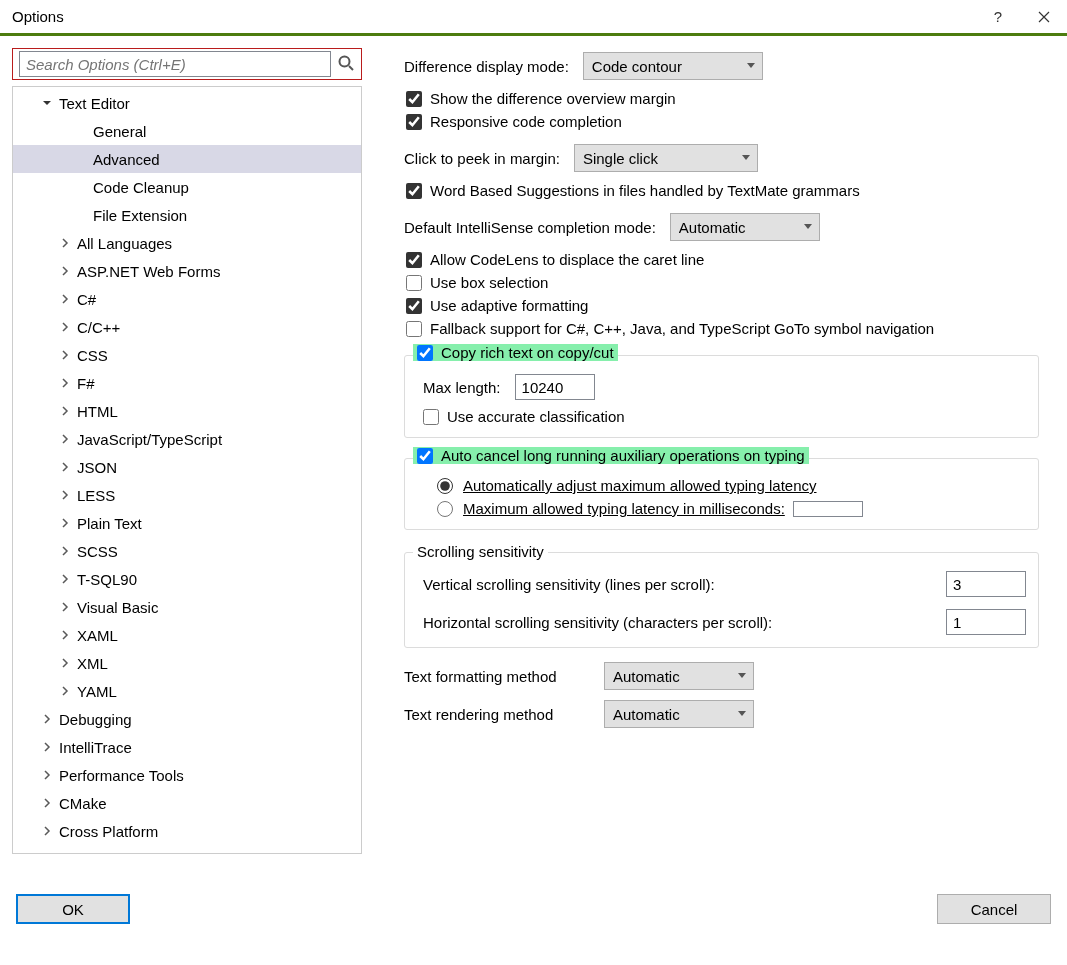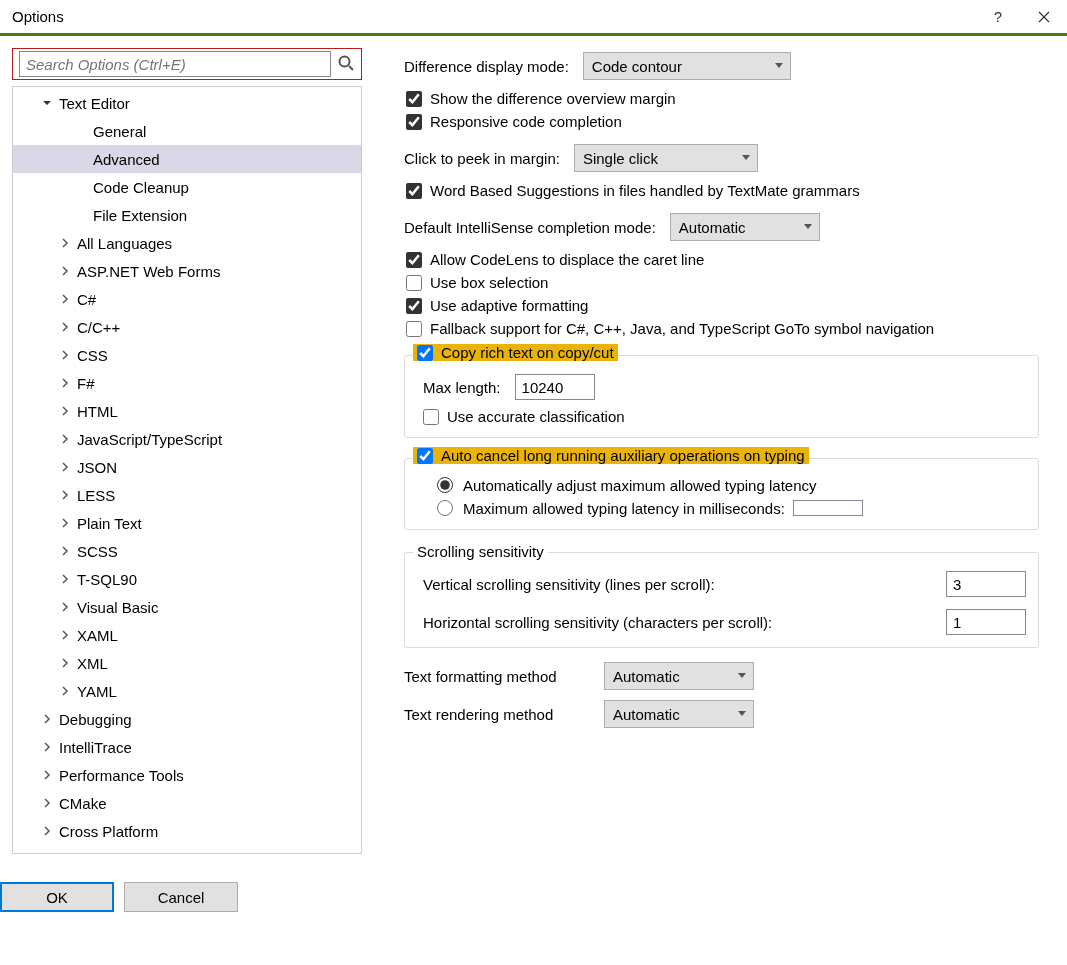--- a/index.html
+++ b/index.html
@@ -29,27 +29,27 @@
 .row { display: flex; align-items: center; margin-bottom: 10px; }
 .lbl-text { margin-right: 14px; }
 select { height: 28px; border: 1px solid #adadad; background: #e1e1e1; padding: 0 22px 0 8px; appearance: none; -webkit-appearance: none; position: relative; }
 .selwrap { position: relative; display: inline-block; }
 .selwrap::after { content: ""; position: absolute; right: 8px; top: 11px; width: 0; height: 0; border-left: 4px solid transparent; border-right: 4px solid transparent; border-top: 5px solid #555; pointer-events: none; }
 .chk { display: flex; align-items: center; margin-bottom: 6px; }
 .chk input { margin: 0 8px 0 0; width: 16px; height: 16px; accent-color: #333; }
 input[type=text] { border: 1px solid #828790; height: 26px; padding: 0 6px; }
 .group { border: 1px solid #dcdcdc; border-radius: 3px; padding: 8px 12px 12px 12px; margin-bottom: 14px; position: relative; }
 .group-title { position: absolute; top: -10px; left: 8px; background: #fff; padding: 0 4px; }
-.chk-title { position: absolute; top: -12px; left: 8px; background: #eab308; padding: 0 4px; display: flex; align-items: center; }
+.chk-title { position: absolute; top: -12px; left: 8px; background: #86efac; padding: 0 4px; display: flex; align-items: center; }
 .chk-title input { margin: 0 8px 0 0; width: 16px; height: 16px; }
 .group-body { margin-top: 10px; }
-.radio { display: flex; align-items: flex-start; margin-bottom: 6px; padding-left: 20px; }
+.radio { display: flex; align-items: flex-end; margin-bottom: 6px; padding-left: 20px; text-decoration: underline; }
 .radio input { margin: 0 10px 0 0; width: 16px; height: 16px; accent-color: #333; }
 .radio .numbox { margin-left: 8px; }
-.footer { display: flex; justify-content: flex-start; padding: 0 0; gap: 10px; margin-top: 16px; }
+.footer { display: flex; justify-content: space-between; padding: 0 16px; gap: 10px; margin-top: 28px; }
 .btn { width: 114px; height: 30px; border: 1px solid #adadad; background: #e1e1e1; display: flex; align-items: center; justify-content: center; cursor: pointer; }
 .btn.primary { border: 2px solid #0078d7; background: #e1e1e1; }
 .inner-row { display: flex; align-items: center; margin-bottom: 12px; padding-left: 6px; }
 .inner-row .ilbl { flex: 0 0 auto; margin-right: 10px; text-align: right; }
 </style>
 </head>
 <body>
 
 <div class="titlebar">
   <span class="title">Options</span>
@@ -273,21 +273,21 @@
           </span>
           <span class="lbl">Cross Platform</span>
         </div>
       </div>
   </div>
 
   <div class="right">
 
     <div class="row">
       <span class="lbl-text">Difference display mode:</span>
-      <span class="selwrap"><select style="width:208px"><option>Code contour</option></select></span>
+      <span class="selwrap"><select style="width:180px"><option>Code contour</option></select></span>
     </div>
 
     <div class="chk" style="margin-left:2px">
         <input type="checkbox" checked="" style="">
         <span>Show the difference overview margin</span>
       </div>
     <div class="chk" style="margin-left:2px;margin-bottom:14px">
         <input type="checkbox" checked="" style="">
         <span>Responsive code completion</span>
       </div>

